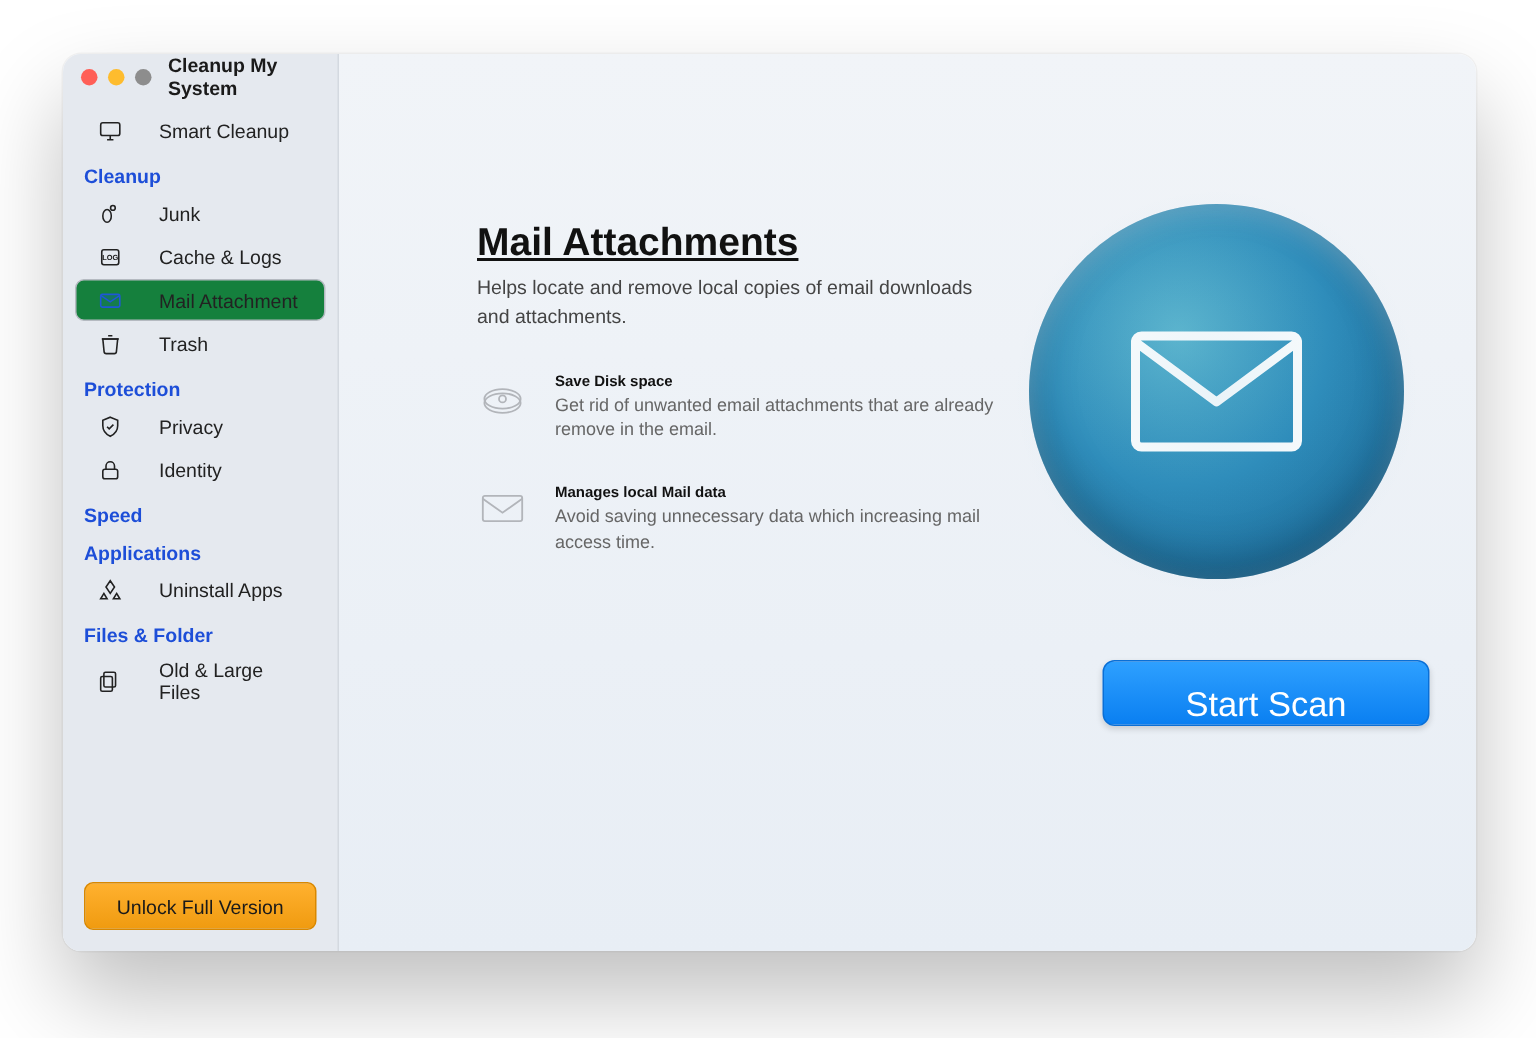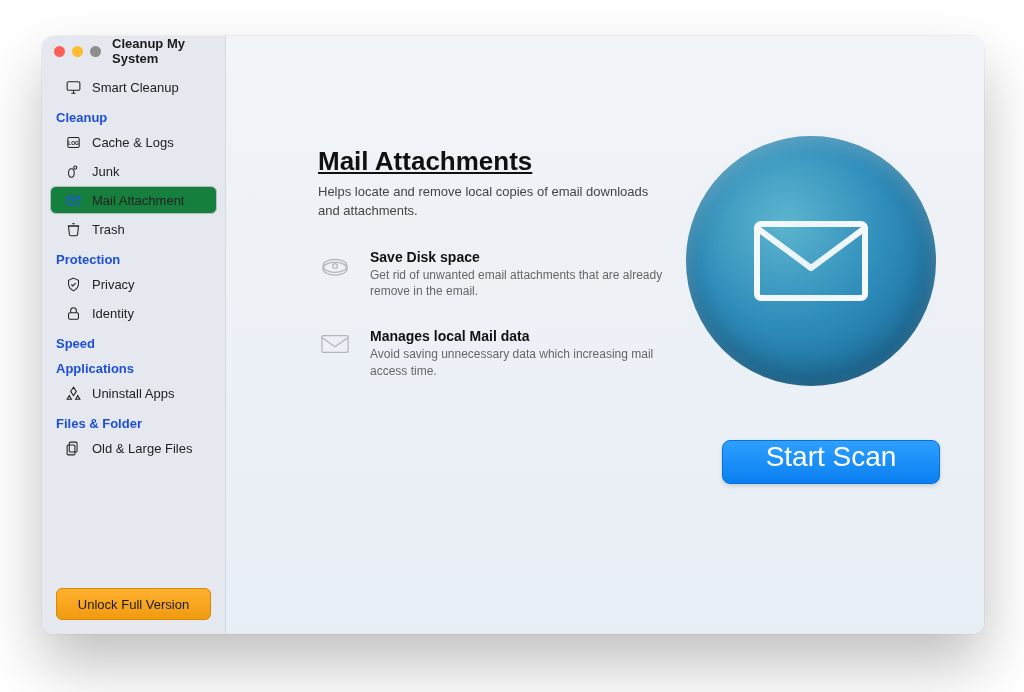--- a/index.html
+++ b/index.html
@@ -41,21 +41,21 @@
   .nav { padding: 6px 0 0 0; }
   .section-head {
     padding: 8px 14px 2px;
     font-size: 13px;
     font-weight: 700;
     color: #1d4ed8;
   }
   .nav-item {
     display: flex;
     align-items: center;
-    gap: 10px;
+    gap: 24px;
     padding: 5px 14px;
     font-size: 13px;
     color: #222;
     cursor: pointer;
     border-radius: 6px;
     margin: 1px 8px;
   }
   .nav-item.selected {
     background: #15803d;
     border: 1px solid #b5bac1;
@@ -85,46 +85,46 @@
     flex:1;
     position: relative;
     padding: 110px 48px 0 92px;
   }
   .page-title { font-size: 26px; font-weight: 700; color:#111;text-decoration:underline; }
   .page-sub   { margin-top:6px; max-width: 340px; font-size: 13px; line-height:1.45; color:#444; }
 
   .feature { display:flex; gap:18px; margin-top:28px; align-items:flex-start; max-width:360px; }
   .feature .ficon { width: 34px; height: 28px; display:flex; align-items:center; justify-content:center; color:#8c8f95; flex-shrink:0; margin-top:2px;}
   .feature .ficon svg { width:30px; height:26px; stroke:#b2b5ba; fill:none; stroke-width:1.3; }
-  .feature h4 { font-size: 14px; font-weight:700; color:#111; }
+  .feature h4 { font-size: 10px; font-weight:700; color:#111; }
   .feature p  { font-size: 12px; color:#666; line-height:1.4; margin-top:2px; }
 
   .hero-circle {
     position:absolute;
     top: 100px; right: 48px;
     width: 250px; height: 250px;
     border-radius: 50%;
     background: radial-gradient(circle at 40% 35%, #5fb7cf 0%, #2f8dbb 45%, #115988 100%);
     display:flex; align-items:center; justify-content:center;
     box-shadow: inset 0 6px 18px rgba(255,255,255,0.25), inset 0 -10px 30px rgba(0,0,0,0.25);
   }
   .hero-circle::before{
     content:""; position:absolute; inset:-12px; border-radius:50%;
     background: radial-gradient(circle, rgba(47,141,187,0.10), rgba(47,141,187,0) 70%);
   }
   .hero-circle svg { width:120px; height:90px; stroke:#fff; fill:none; stroke-width:6; stroke-linejoin:round; stroke-linecap:round; }
 
   .scan-btn {
-    position:absolute; right:44px; top:404px;
+    position:absolute; right:31px; top:404px;
     width: 218px; height: 44px;
     border-radius: 8px;
     background: linear-gradient(180deg,#2ea0ff,#0a7ff1);
     border: 1px solid #0a6fd6;
-    color:#fff; font-size:28px; font-weight:500;
-    display:flex; align-items:flex-start; justify-content:center;
+    color:#fff; font-size:23px; font-weight:500;
+    display:flex; align-items:flex-end; justify-content:center;
     cursor:pointer;
     box-shadow: 0 2px 4px rgba(0,0,0,0.15);
   }
 </style>
 </head>
 <body>
 
 <div class="window">
 
   <aside class="sidebar">
@@ -147,35 +147,35 @@
             </svg>
         </span>
         <span>Smart Cleanup</span>
       </div>
 
       <div class="section-head">Cleanup</div>
 
       <div class="nav-item">
         <span class="ico">
           <svg viewBox="0 0 24 24">
+              <ellipse cx="9" cy="14" rx="4" ry="6"></ellipse>
+              <circle cx="14.5" cy="6.5" r="2.2"></circle>
+            </svg>
+        </span>
+        <span>Junk</span>
+      </div>
+
+      <div class="nav-item">
+        <span class="ico">
+          <svg viewBox="0 0 24 24">
               <rect x="4" y="5" width="16" height="14" rx="2"></rect>
               <text x="12" y="15" text-anchor="middle" font-size="7" fill="#222" stroke="none" font-family="Arial" font-weight="700">LOG</text>
             </svg>
         </span>
         <span>Cache &amp; Logs</span>
-      </div>
-
-      <div class="nav-item">
-        <span class="ico">
-          <svg viewBox="0 0 24 24">
-              <ellipse cx="9" cy="14" rx="4" ry="6"></ellipse>
-              <circle cx="14.5" cy="6.5" r="2.2"></circle>
-            </svg>
-        </span>
-        <span>Junk</span>
       </div>
 
       <div class="nav-item selected">
         <span class="ico">
           <svg viewBox="0 0 24 24">
               <rect x="3" y="6" width="18" height="12" rx="1.5" fill="#1e57d6" fill-opacity=".1"></rect>
               <path d="M3 7l9 6 9-6"></path>
             </svg>
         </span>
         <span>Mail Attachment</span>

